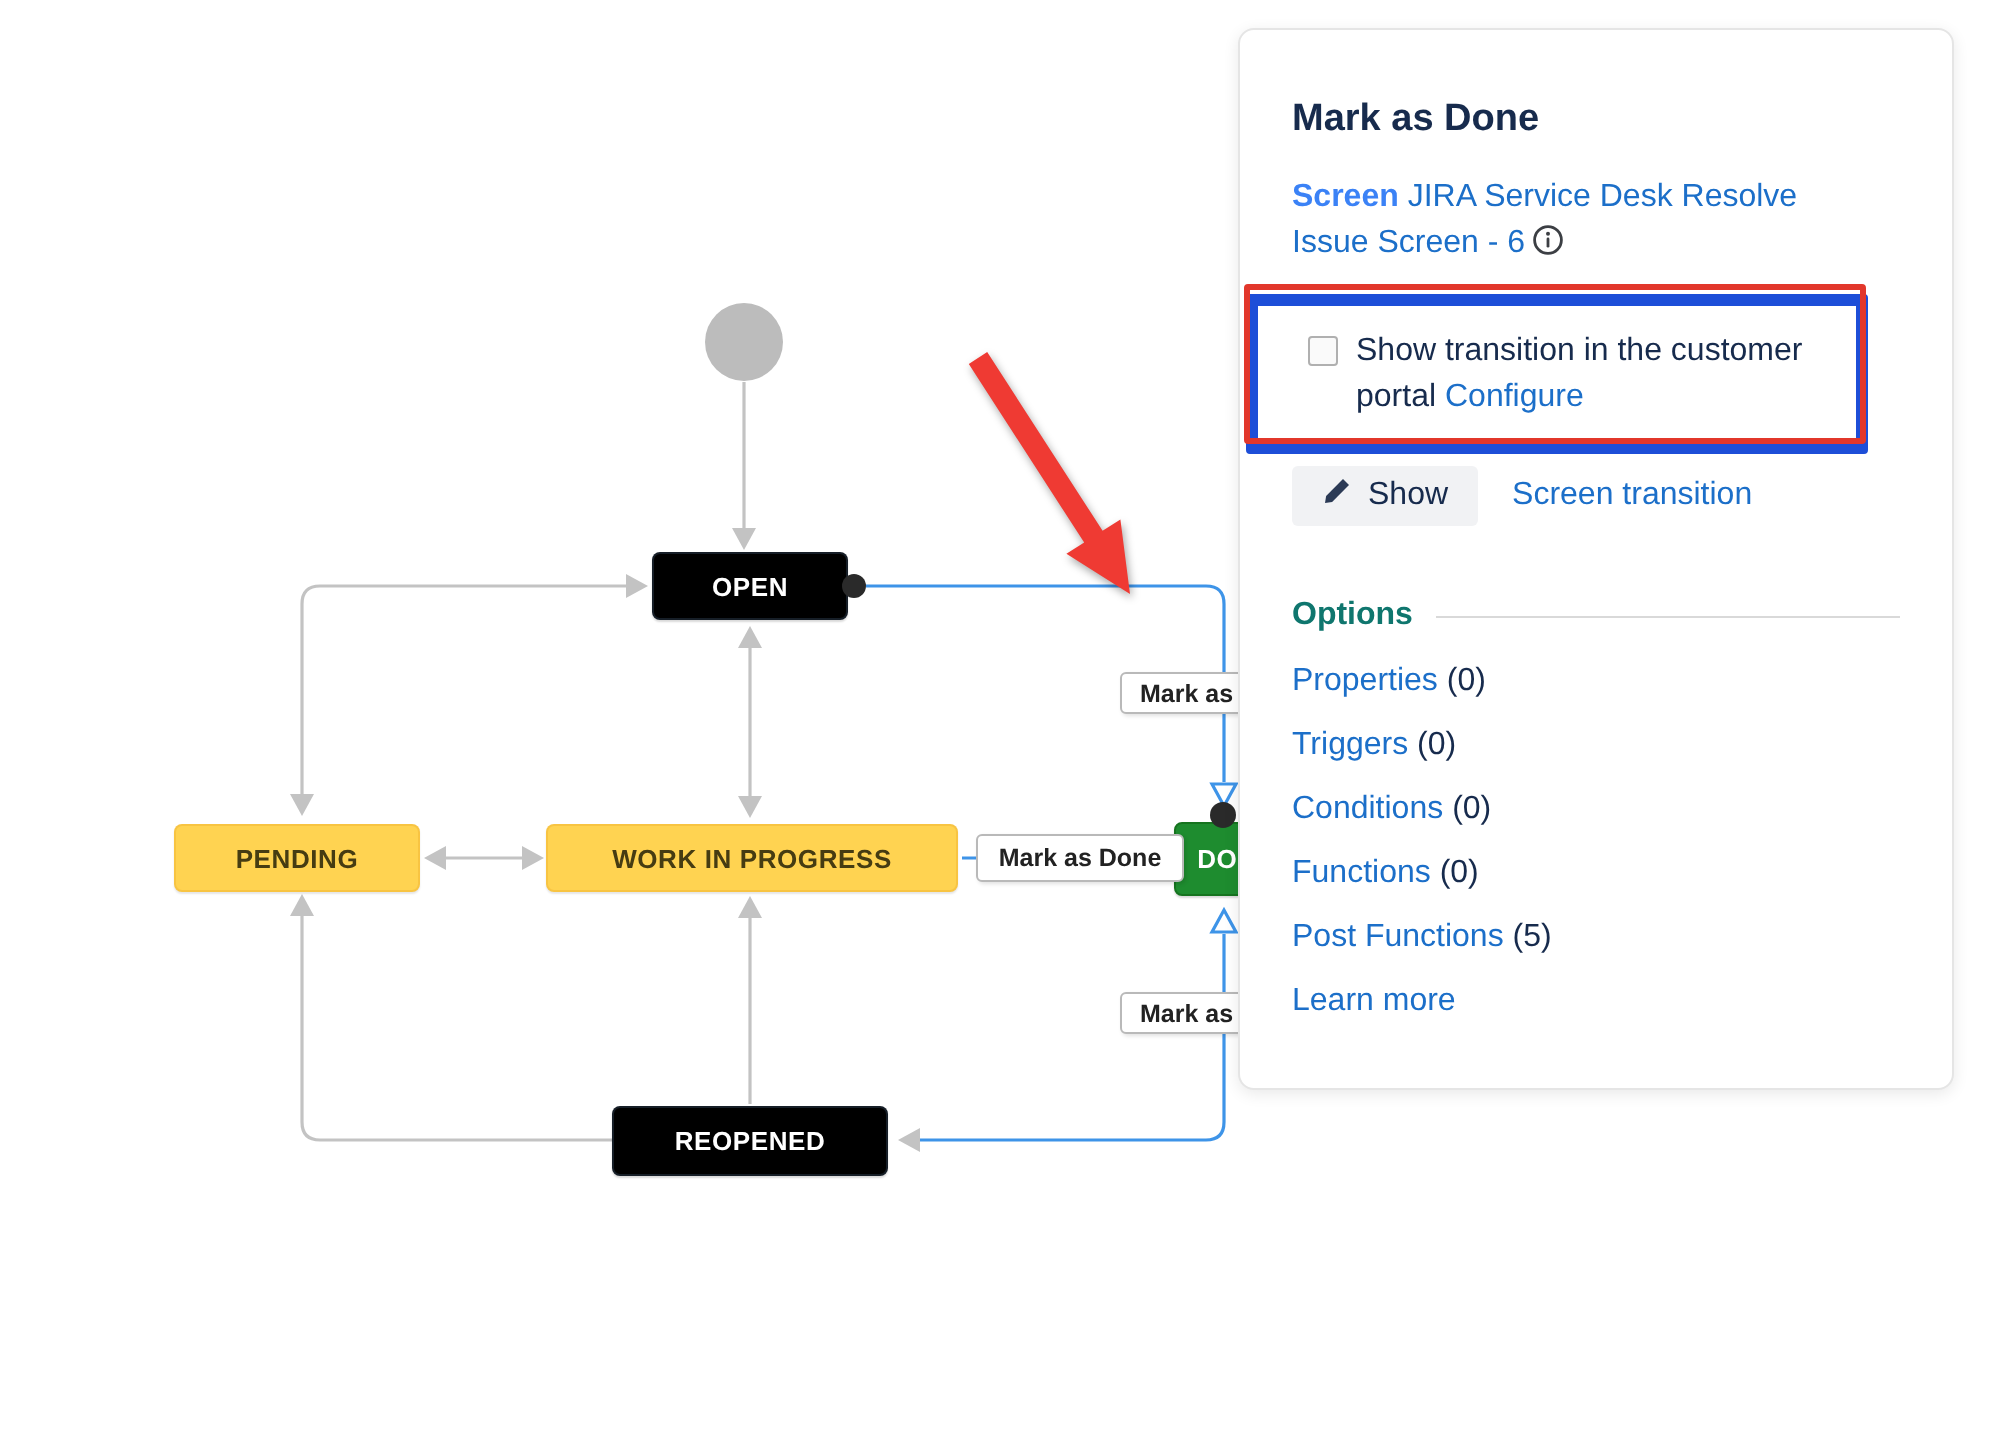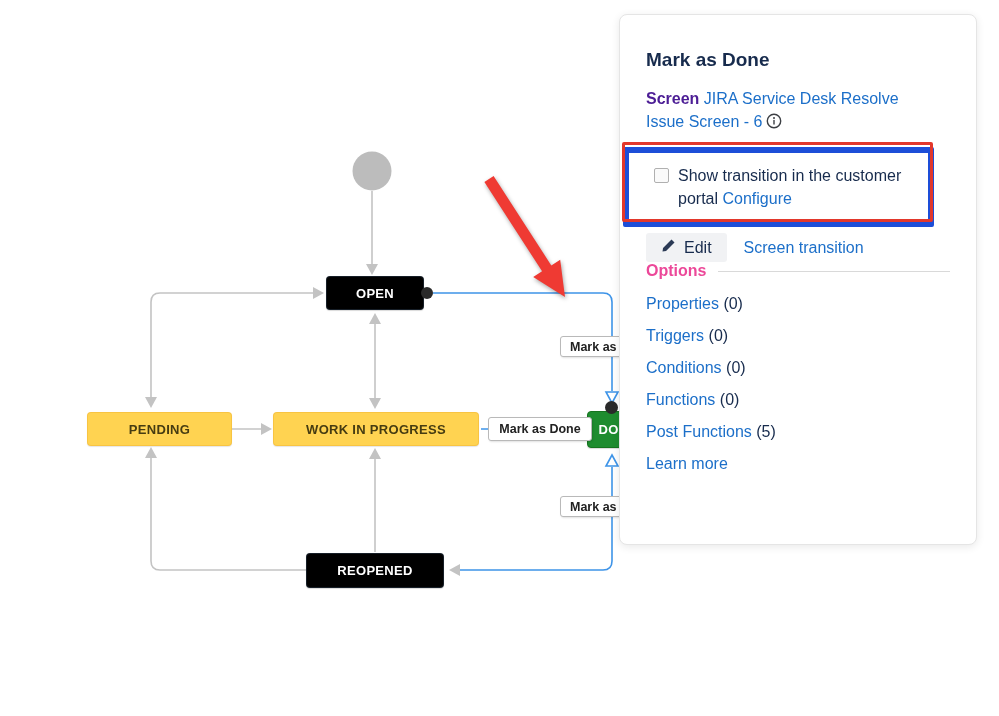--- a/index.html
+++ b/index.html
@@ -11,21 +11,21 @@
   #wf-svg{position:absolute;left:0;top:0;z-index:1;}
   .node{
     position:absolute;z-index:2;display:flex;align-items:center;justify-content:center;
     border-radius:4px;font-weight:bold;font-size:13px;letter-spacing:.3px;
     box-sizing:border-box;cursor:move;
   }
   .node-slate{background:#000000;border:1px solid #40597257;color:#ffffff;box-shadow:0 1px 1px rgba(0,0,0,.15);}
   .node-yellow{background:#ffd351;border:1px solid #eeb02e66;color:#463c12;box-shadow:0 1px 1px rgba(0,0,0,.1);}
   .node-green{background:#1e8c2f;border:1px solid #16741f;color:#ffffff;box-shadow:0 1px 1px rgba(0,0,0,.15);}
   .node-open{left:326px;top:276px;width:98px;height:34px;}
-  .node-pending{left:87px;top:412px;width:145px;height:34px;}
+  .node-pending{left:87px;top:412px;width:123px;height:34px;}
   .node-wip{left:273px;top:412px;width:206px;height:34px;}
   .node-reopened{left:306px;top:553px;width:138px;height:35px;}
   .node-done{left:587px;top:411px;width:62px;height:37px;}
   .t-label{
     position:absolute;z-index:3;height:21px;line-height:21px;background:#fff;
     border:1px solid #b9b9b9;border-radius:3px;box-shadow:1px 1px 2px rgba(0,0,0,.12);
     font-size:12.5px;font-weight:bold;color:#222;box-sizing:border-box;cursor:pointer;
     white-space:nowrap;overflow:hidden;
   }
   .t-label-top{left:560px;top:336px;width:112px;padding-left:9px;}
@@ -36,43 +36,43 @@
   .dot-done{left:605px;top:401px;width:13px;height:13px;}
   
   .panel{
     position:absolute;left:619px;top:14px;width:358px;height:531px;z-index:5;
     background:#fff;border:1px solid #e5e5e5;border-radius:8px;
     box-shadow:0 2px 8px rgba(0,0,0,.09);box-sizing:border-box;
     padding:34px 26px 0 26px;
   }
   .panel h2{margin:0 0 16px 0;font-size:19px;font-weight:600;color:#172b4d;}
   .screen-line{margin:0 0 12px 0;font-size:16px;line-height:23px;width:282px;}
-  .screen-line b{color:#4c1d95;}
+  .screen-line b{color:#3b82f6;}
   a.blue{color:#1c6fc9;text-decoration:none;cursor:pointer;}
   .info-ic{display:inline-block;vertical-align:-2px;margin-left:3px;}
   .red-box{
     margin-left:-23px;width:311px;box-sizing:border-box;border:6px solid #1d4ed8;
     border-radius:2px;padding:11px 6px 11px 23px;margin-bottom:2px;
   }
   .cb-row{display:flex;align-items:flex-start;font-size:16px;line-height:23px;color:#172b4d;}
   .cb{
     width:13px;height:13px;border:1px solid #b0b0b0;border-radius:2px;background:#fafafa;
     margin:4px 9px 0 2px;flex:0 0 auto;cursor:pointer;
   }
   .cb-text{width:262px;}
   .btn-row{display:flex;align-items:center;margin-top:6px;}
   .btn-edit{
     display:inline-flex;align-items:center;gap:8px;background:#f1f2f4;border:none;
     border-radius:3px;padding:5px 15px;font-size:16px;color:#172b4d;cursor:pointer;
     font-family:"Liberation Sans",sans-serif;
   }
   .del-link{margin-left:17px;font-size:16px;}
   .options-head{
-    display:flex;align-items:center;gap:12px;margin-bottom:8px;
-    font-size:16px;font-weight:bold;color:#ec4899;
+    display:flex;align-items:center;gap:12px;margin-top:36px;margin-bottom:8px;
+    font-size:16px;font-weight:bold;color:#0f766e;
   }
   .options-head::after{content:"";flex:1;border-top:1px solid #d9d9d9;}
   .opt-list{list-style:none;margin:0;padding:0;}
   .opt-list li{font-size:16px;line-height:32px;}
   .opt-count{color:#172b4d;}
   
   .red-arrow{filter:drop-shadow(1px 2px 2px rgba(0,0,0,.35));}
 </style>
 </head>
 <body>
@@ -175,21 +175,21 @@
           <a class="blue">Configure</a>
         </span>
       </div>
     </div>
 
     <div class="btn-row">
       <button class="btn-edit">
           <span><svg width="15" height="15" viewBox="0 0 16 16">
               <path d="M11.2 1.6 L14.4 4.8 L5.4 13.8 L1.6 14.4 L2.2 10.6 Z" fill="#2b3a55"></path>
             </svg></span>
-          <span>Edit</span>
+          <span>Show</span>
         </button>
       <a class="blue del-link">Screen transition</a>
     </div>
 
     <div class="options-head">
         <span>Options</span>
       </div>
 
     <ul class="opt-list">
       <li><a class="blue">Properties</a>

